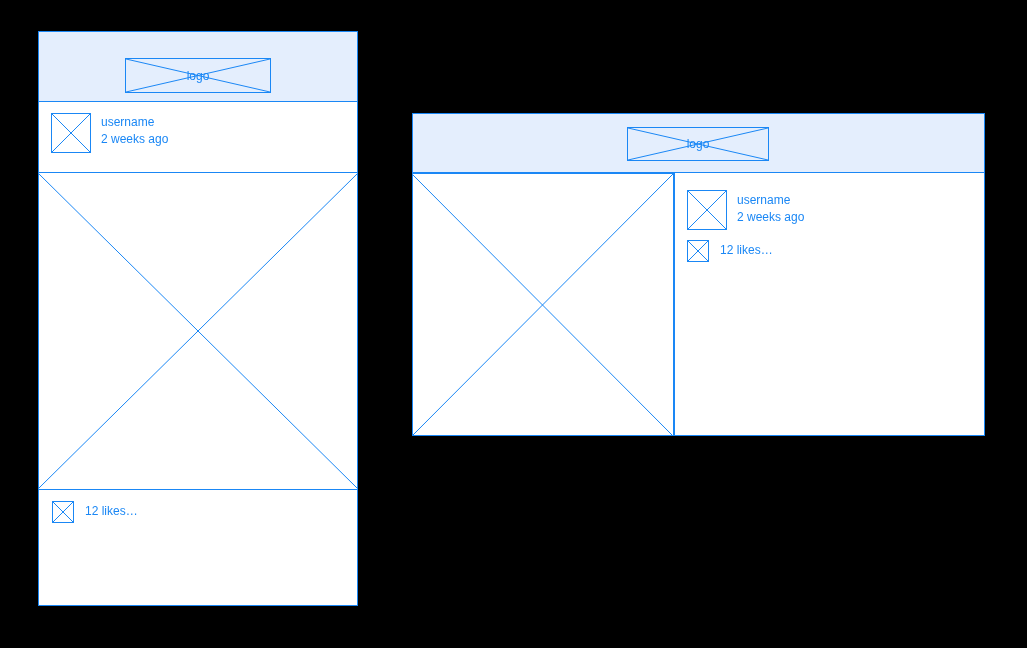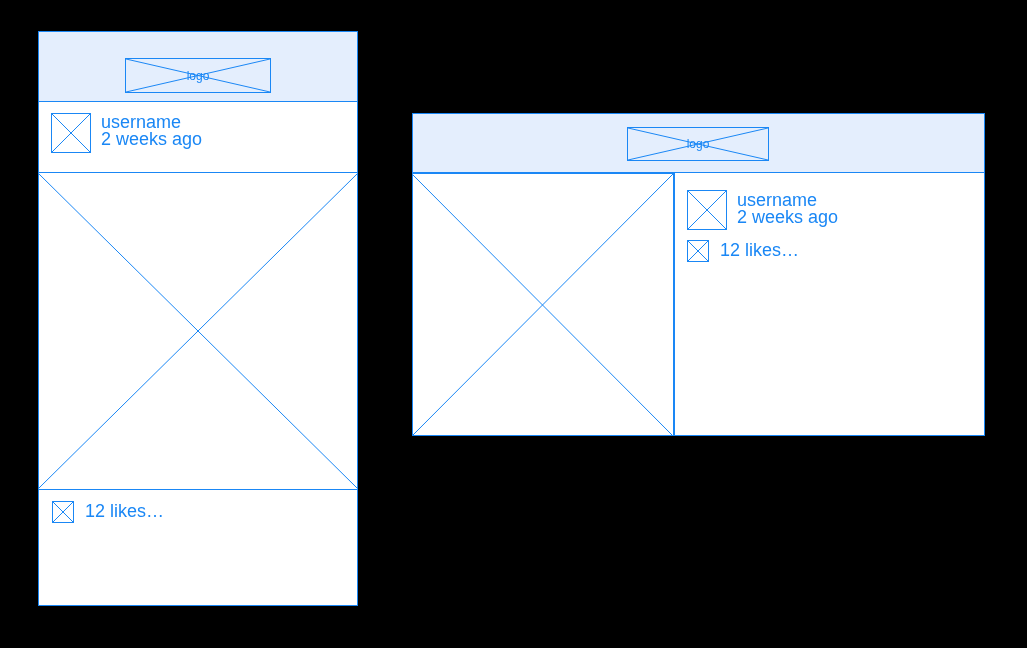--- a/index.html
+++ b/index.html
@@ -70,21 +70,21 @@
     font-size: 12px;
     line-height: 12px;
     font-family: "Liberation Sans", sans-serif;
     pointer-events: none;
   }
 
   
   .wf-text {
     position: absolute;
     color: #1a87f5;
-    font-size: 18px;
+    font-size: 12px;
     line-height: 17px;
     white-space: nowrap;
     font-family: "Liberation Sans", sans-serif;
   }
   .divider-v {
     position: absolute;
     width: 0;
     border-left: 1px solid #1a87f5;
   }
 

